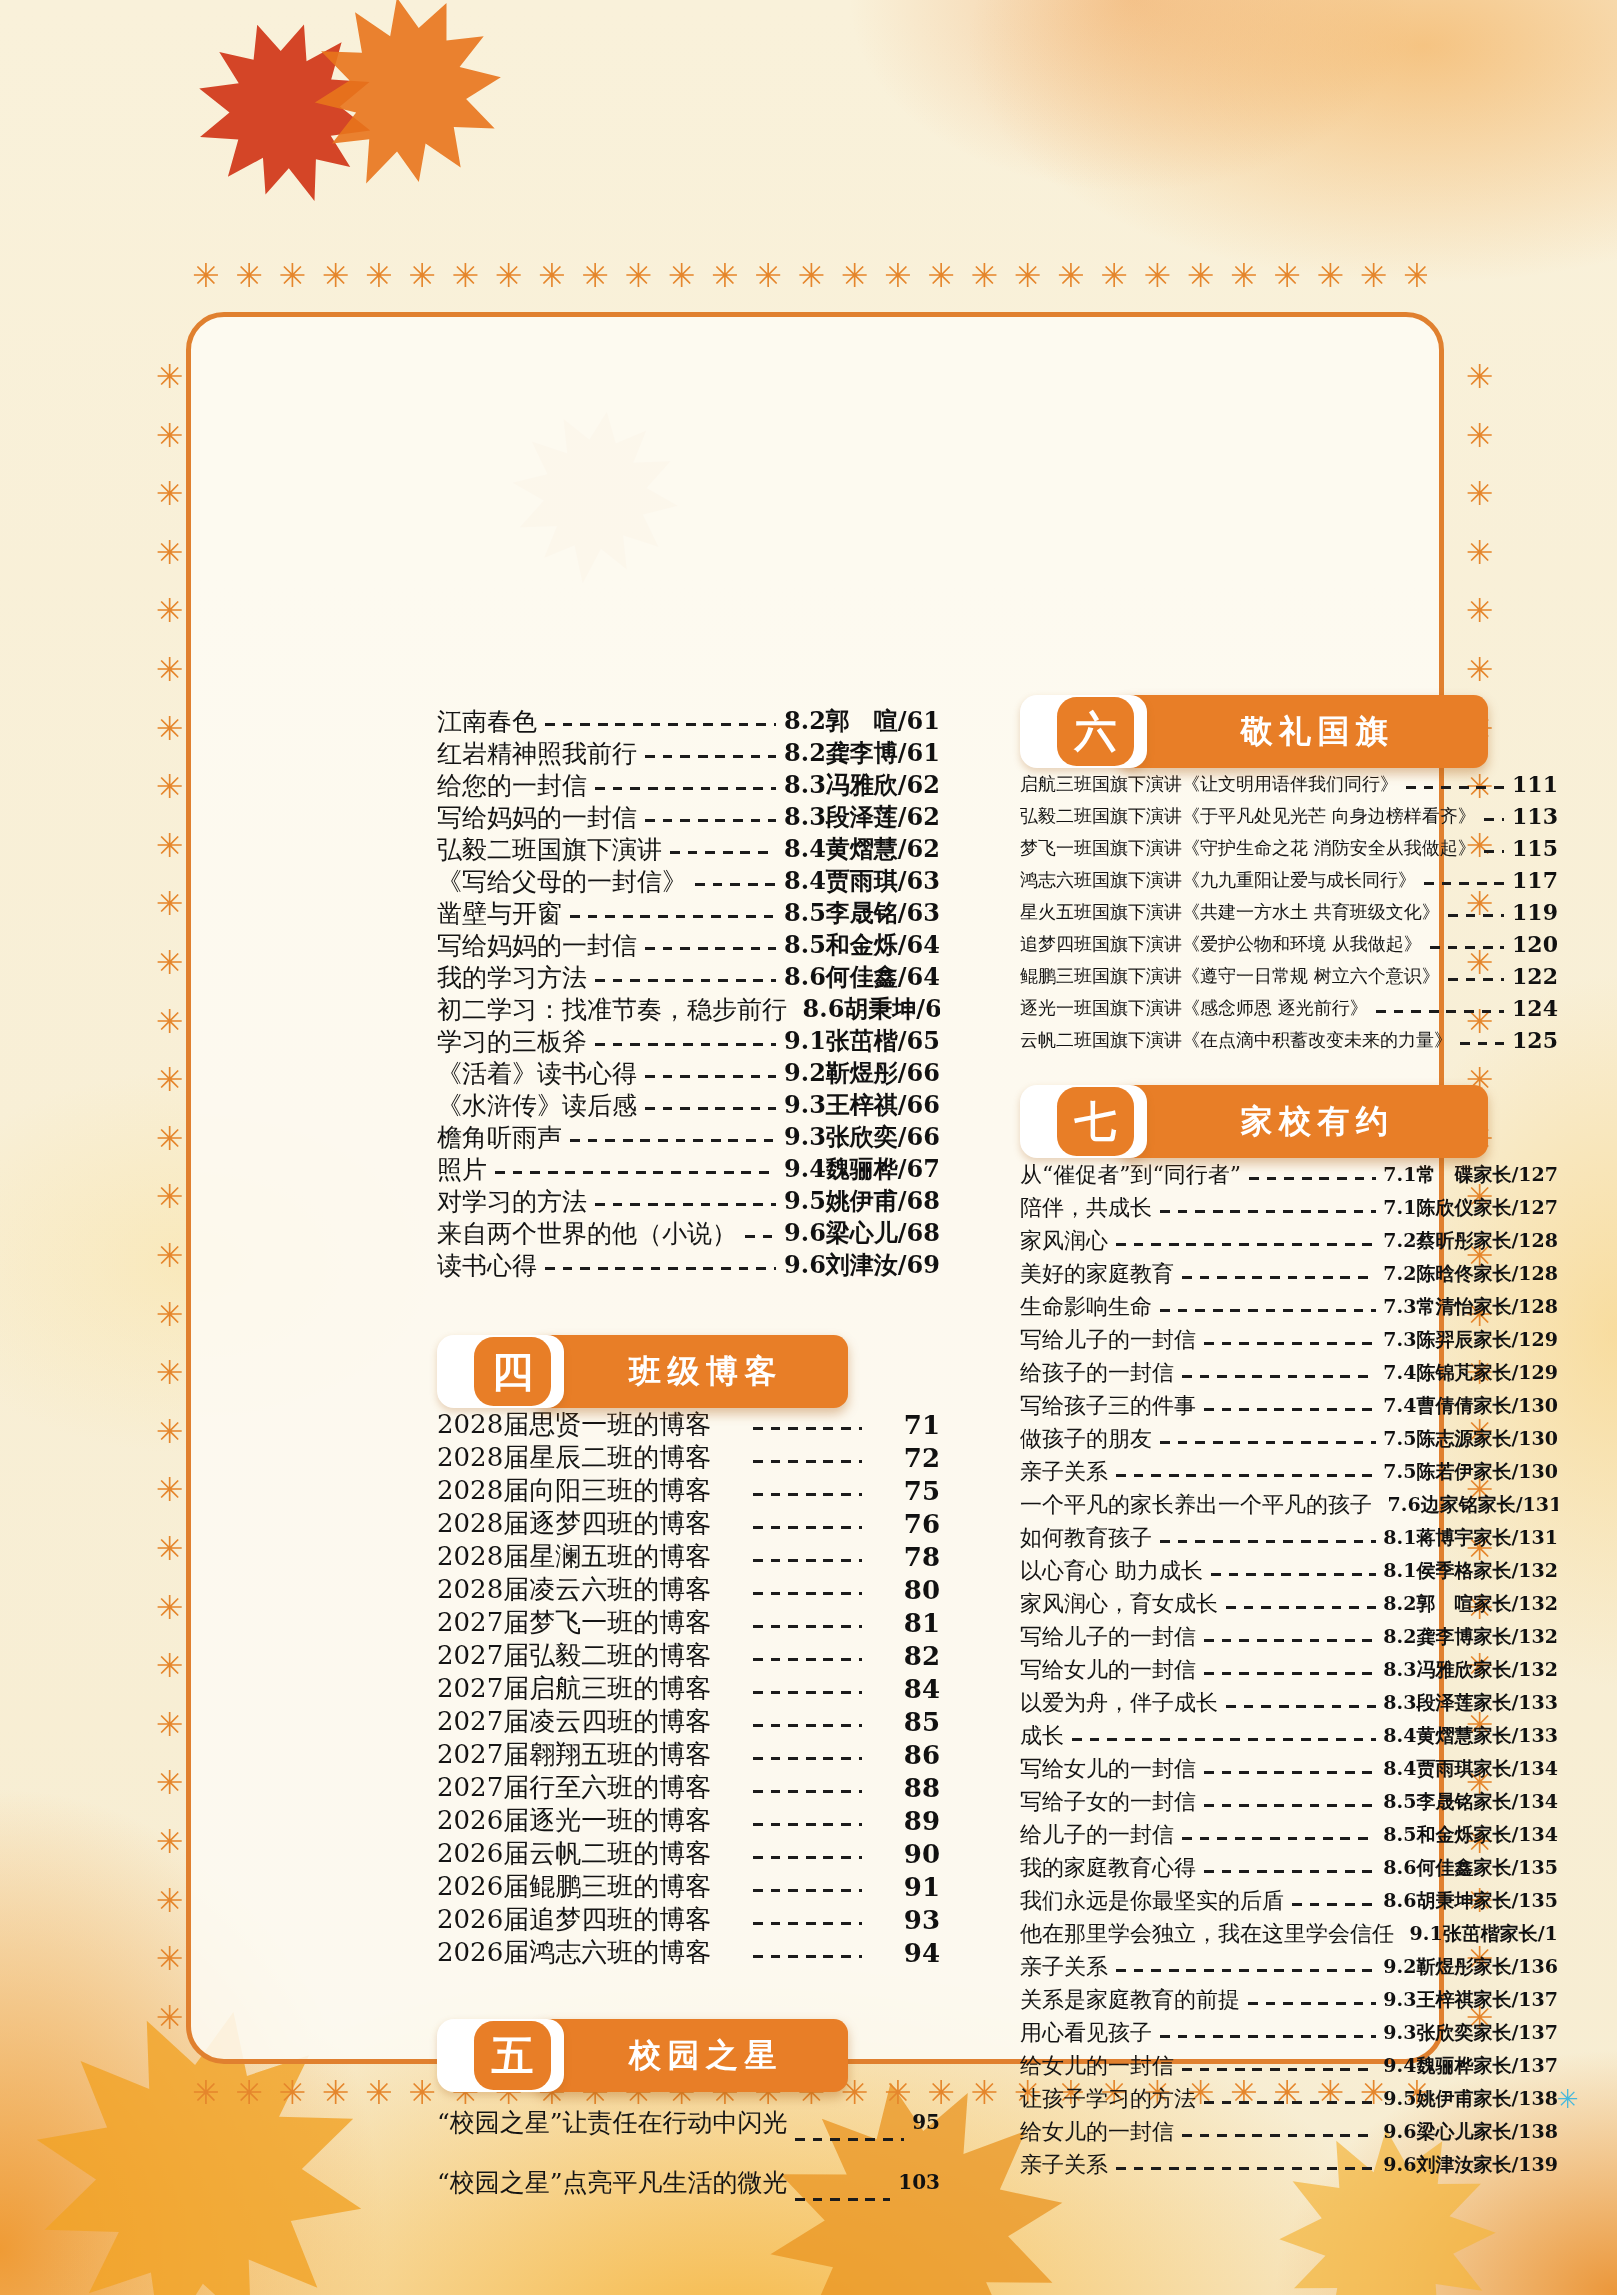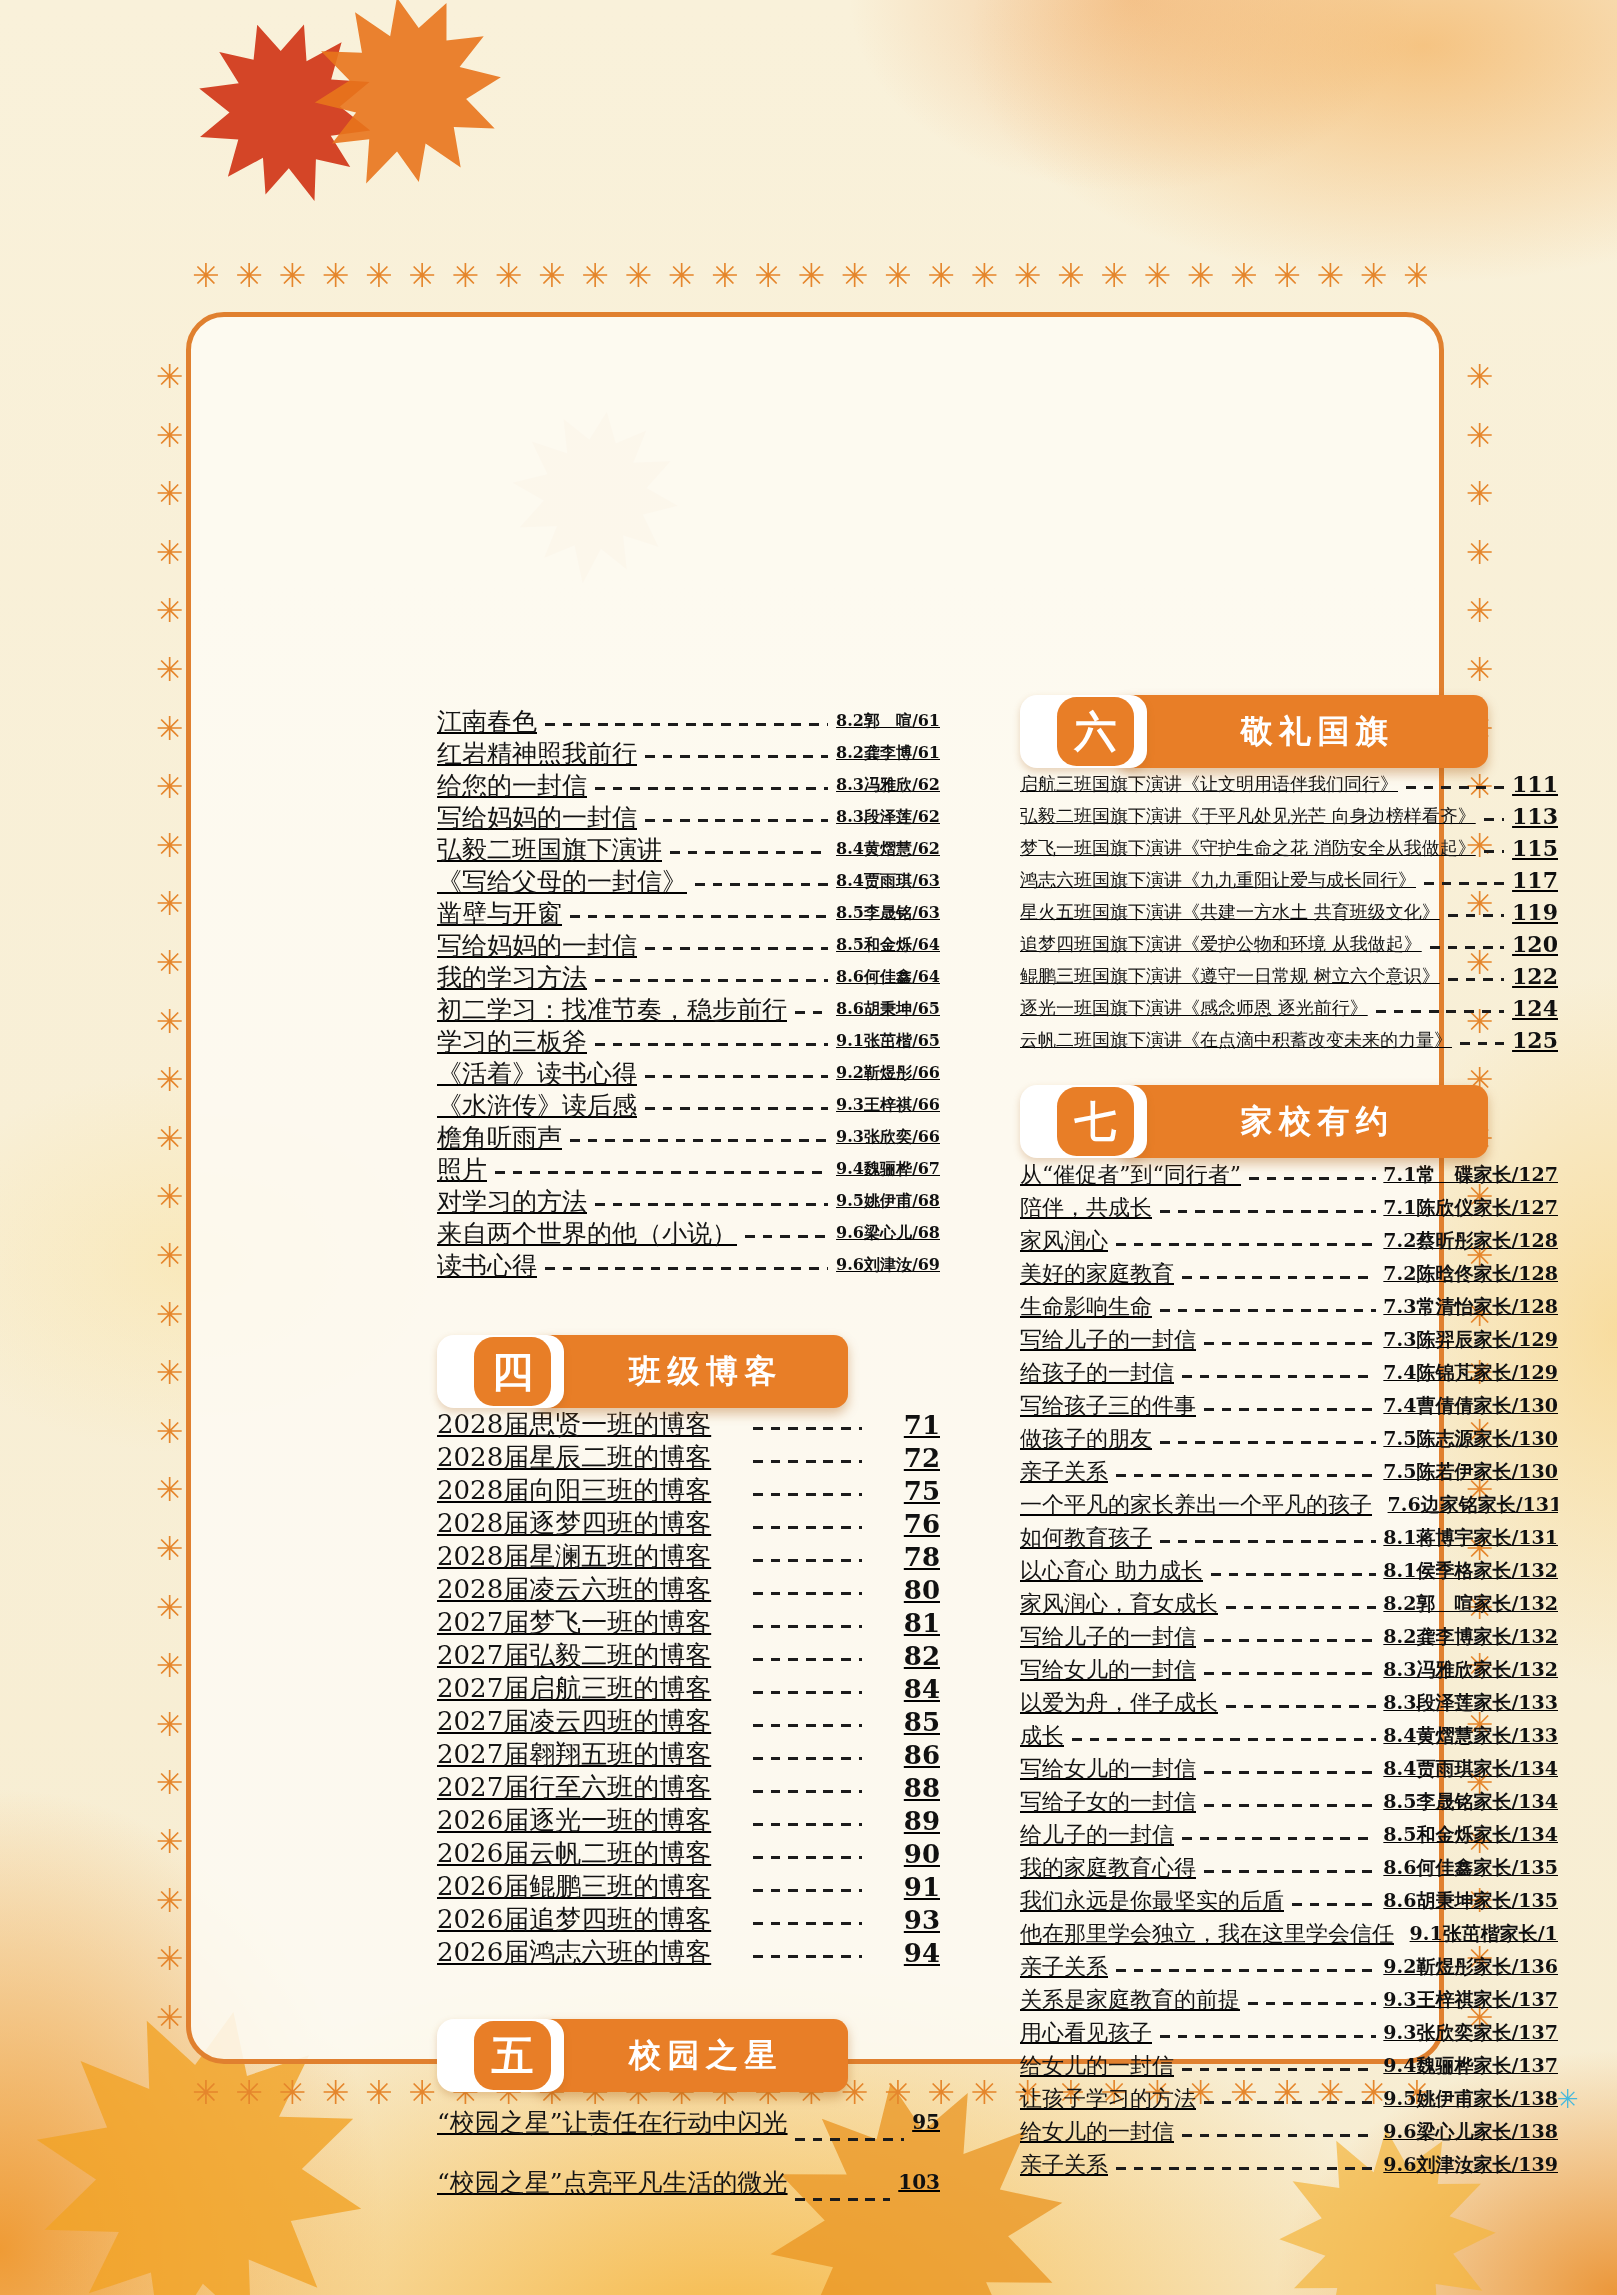--- a/index.html
+++ b/index.html
@@ -26,27 +26,27 @@
   
   .panel{
     position:absolute; left:186px; top:312px; width:1248px; height:1742px;
     border:5.9px solid #e0802f; border-radius:38px;
     background:rgba(253,250,243,.88);
   }
   .col{position:absolute;}
   .col-left{left:246px; top:388px; width:503px;}
   .col-right{left:829px; top:378px; width:538px;}
   
-  ul.toc{list-style:none; margin:0; padding:0;text-decoration:underline;}
+  ul.toc{list-style:none; margin:0; padding:0;}
   ul.toc li{display:flex; align-items:center; white-space:nowrap; overflow:hidden;}
   .t{flex:0 0 auto; color:#141414;}
   .dots{flex:1 1 0; min-width:0; align-self:flex-end; height:3.3px; margin:0 7.8px 11px 7.8px;
         background:repeating-linear-gradient(90deg,#1c1c1c 0 9.8px,transparent 9.8px 17.6px);}
   .r{flex:0 0 auto; font-family:"DejaVu Serif",serif; font-weight:700; color:#111;}
-  .list-a li{height:32px; font-size:25px;}                 .list-a .r{font-size:16px;}
+  .list-a li{height:32px; font-size:25px;}                 .list-a .r{font-size:24px;}
   .list-b li{height:33px; font-size:26px;gap:34px;}                 .list-b .r{font-size:26px;}
   .list-c li{height:60px; font-size:25px;}                 .list-c .r{font-size:20px;}
   .list-d li{height:32px; font-size:18px;}                 .list-d .r{font-size:22px;}
   .list-e li{height:33px; font-size:22px;}                 .list-e .r{font-size:19px;}
   .list-a, .list-c { font-family:"DejaVu Serif",serif; }
   .list-b, .list-d, .list-e { font-family:"DejaVu Serif",serif; }
   
   .sec-header{position:relative; height:73px;}
   .sec-header .bar{position:absolute; left:98px; right:0; top:0; bottom:0;
      background:#e87e27; border-radius:14.3px; box-shadow:0 5.2px 10.4px rgba(170,85,10,.35);}

